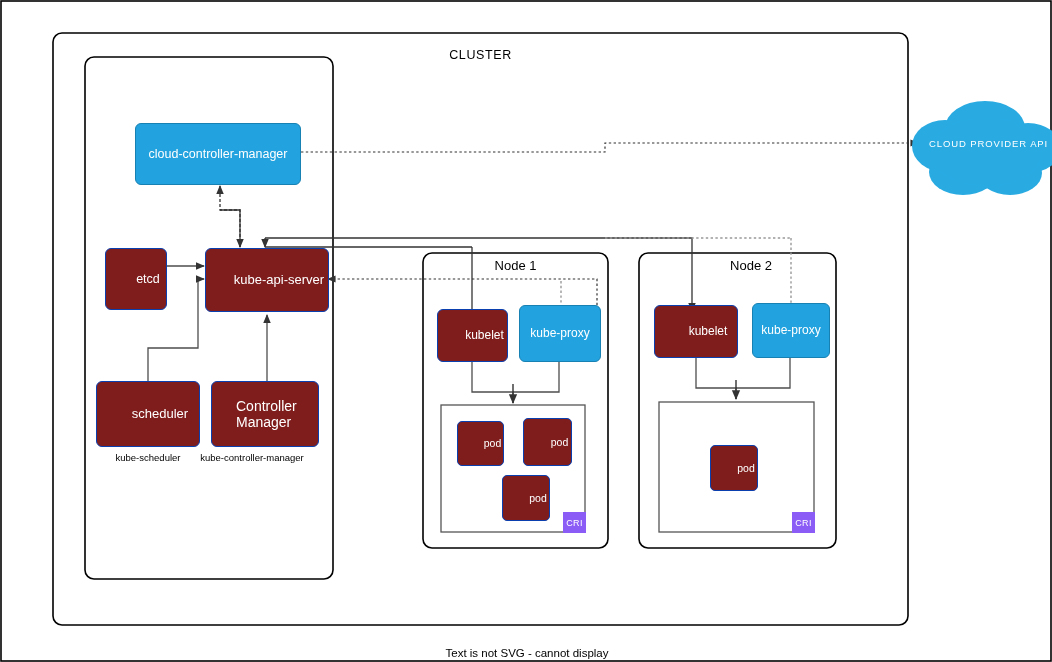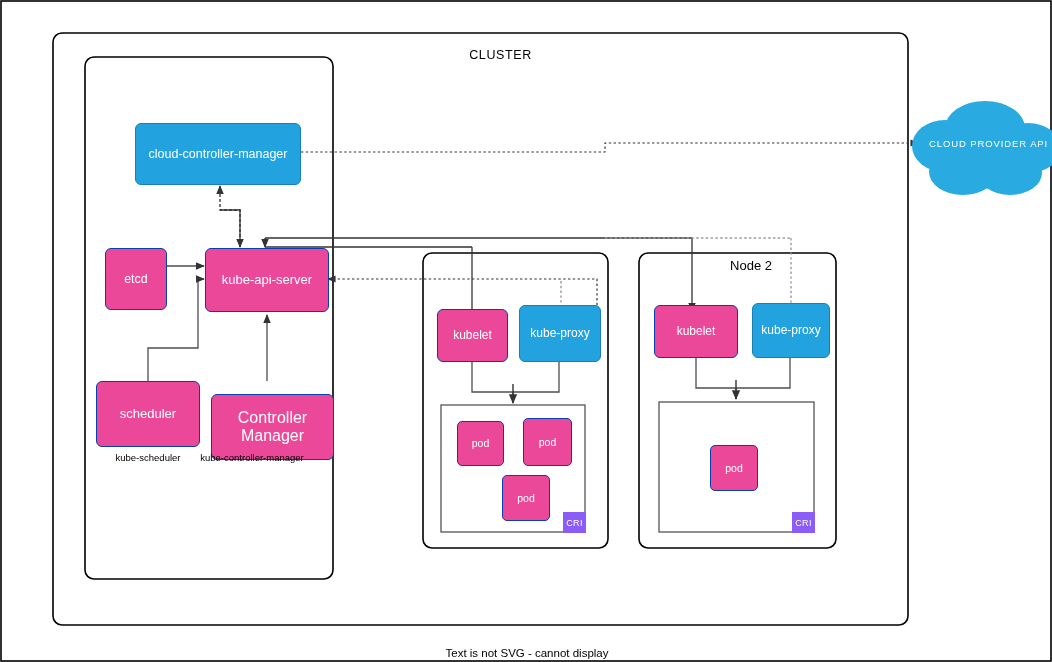--- a/index.html
+++ b/index.html
@@ -23,28 +23,29 @@
     top: 0;
     width: 1052px;
     height: 662px;
   }
   .node-box {
     position: absolute;
     box-sizing: border-box;
     display: flex;
     align-items: center;
     justify-content: center;
-    text-align: center;
+    text-align: left;
     color: #ffffff;
     border-radius: 6px;
     line-height: 1.15;
   }
   .box-dark {
-    background: #ec4899;
+    background: #7f1d1d;
     border: 1px solid #0A3FB0;
+    padding-left: 24px;
   }
   .box-light {
     background: #22A2DE;
     border: 1px solid #1781B3;
   }
   .plain-label {
     position: absolute;
     color: #000000;
     text-align: center;
     line-height: 1.2;
@@ -140,35 +141,36 @@
     <g>
       <ellipse cx="985" cy="128" rx="40" ry="27" fill="#29ABE2"></ellipse>
       <ellipse cx="945" cy="146" rx="33" ry="26" fill="#29ABE2"></ellipse>
       <ellipse cx="1028" cy="148" rx="33" ry="25" fill="#29ABE2"></ellipse>
       <ellipse cx="963" cy="172" rx="34" ry="23" fill="#29ABE2"></ellipse>
       <ellipse cx="1010" cy="173" rx="32" ry="22" fill="#29ABE2"></ellipse>
       <ellipse cx="986" cy="152" rx="56" ry="34" fill="#29ABE2"></ellipse>
     </g>
   </svg>
 
-  <div class="plain-label" style="left:53px; top:48px; width:855px; font-size:12.5px; letter-spacing:0.6px;padding-left:20px;">CLUSTER</div>
+  <div class="plain-label" style="left:53px; top:48px; width:855px; font-size:12.5px; letter-spacing:0.6px;">CLUSTER</div>
 
 
   <div class="node-box box-light" style="left:135px; top:123px; width:166px; height:62px; font-size:12.5px;">cloud-controller-manager</div>
 
   <div class="node-box box-dark" style="left:105px; top:248px; width:62px; height:62px; font-size:12.5px;">etcd</div>
 
   <div class="node-box box-dark" style="left:205px; top:248px; width:124px; height:64px; font-size:13px;">kube-api-server</div>
 
   <div class="node-box box-dark" style="left:96px; top:381px; width:104px; height:66px; font-size:13px;">scheduler</div>
   <div class="plain-label" style="left:76px; top:452px; width:144px; font-size:9.5px;text-align:center;">kube-scheduler</div>
 
-  <div class="node-box box-dark" style="left:211px; top:394px; width:123px; height:66px; font-size:16px;">Controller Manager</div>
+  <div class="node-box box-dark" style="left:211px; top:381px; width:108px; height:66px; font-size:14px;">Controller Manager</div>
   <div class="plain-label" style="left:180px; top:452px; width:144px; font-size:9.5px;">kube-controller-manager</div>
 
+  <div class="plain-label" style="left:423px; top:258px; width:185px; font-size:13px;">Node 1</div>
 
   <div class="node-box box-dark" style="left:437px; top:309px; width:71px; height:53px; font-size:12px;">kubelet</div>
 
   <div class="node-box box-light" style="left:519px; top:305px; width:82px; height:57px; font-size:12px;">kube-proxy</div>
 
   <div class="node-box box-dark" style="left:457px; top:421px; width:47px; height:45px; font-size:10.5px; border-radius:5px;">pod</div>
   <div class="node-box box-dark" style="left:523px; top:418px; width:49px; height:48px; font-size:10.5px; border-radius:5px;">pod</div>
   <div class="node-box box-dark" style="left:502px; top:475px; width:48px; height:46px; font-size:10.5px; border-radius:5px;">pod</div>
 
   <div class="cri-badge" style="left:563px; top:512px; width:23px; height:21px;">CRI</div>

